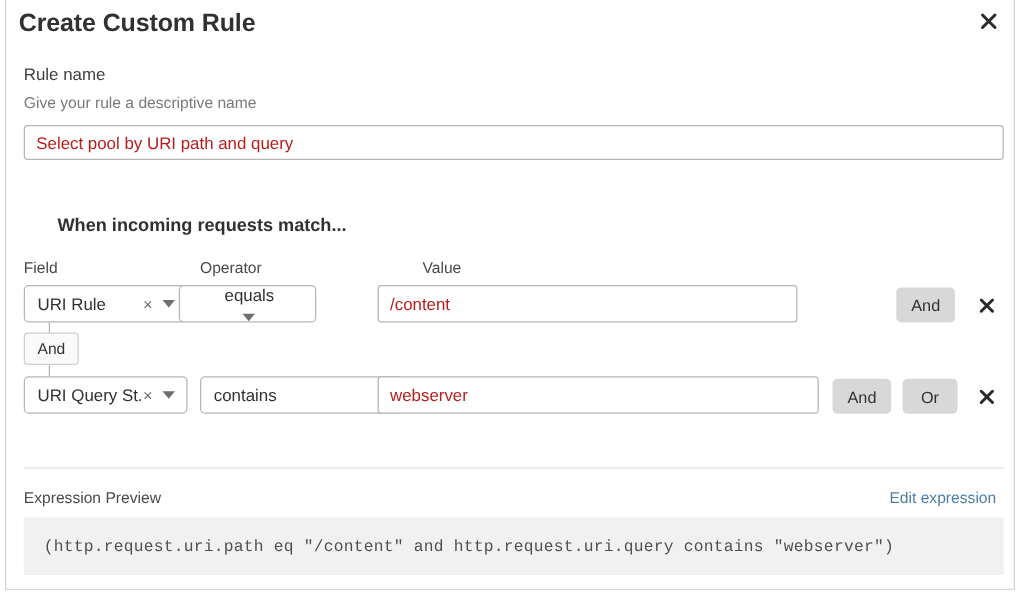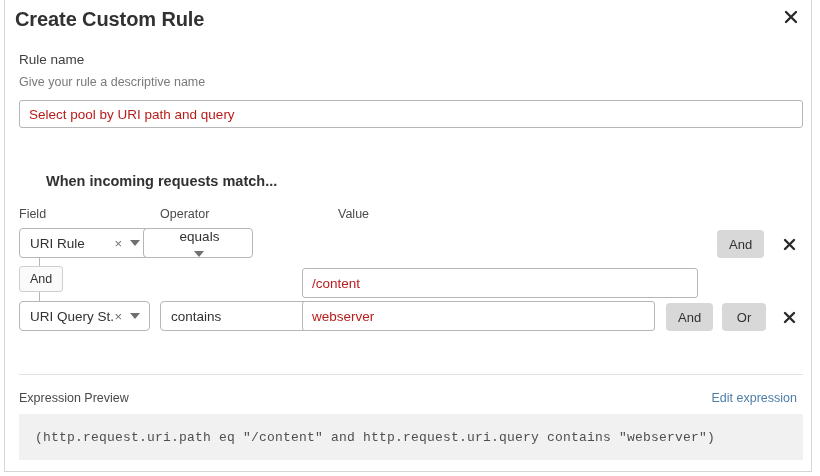--- a/index.html
+++ b/index.html
@@ -249,21 +249,21 @@
     <span class="sel-text">URI Rule</span>
     <span class="clear-x">×</span>
     <span class="caret"></span>
   </div>
 
   <div class="select" style="left:138px; top:228px; width:110px;flex-direction:column;">
     <span class="sel-text">equals</span>
     <span class="caret"></span>
   </div>
 
-  <input class="text-input" style="left: 297px; top: 228px; width: 396px; height: 30px; margin-top: 40px;" value="/content">
+  <input class="text-input" style="left: 297px; top: 228px; width: 336px; height: 30px;" value="/content">
 
   <button class="logic-btn" style="left:712px; top:230px;">And</button>
 
   <div class="row-x" style="left:774px; top:234px;">
     <svg width="13" height="13" viewBox="0 0 13 13" aria-hidden="true">
       <path d="M2 2 L11 11 M11 2 L2 11" stroke="#2b2b2b" stroke-width="2.4" stroke-linecap="round"></path>
     </svg>
   </div>
 
   <div class="connector-line" style="left:34px; top:258px; height:9px;"></div>

